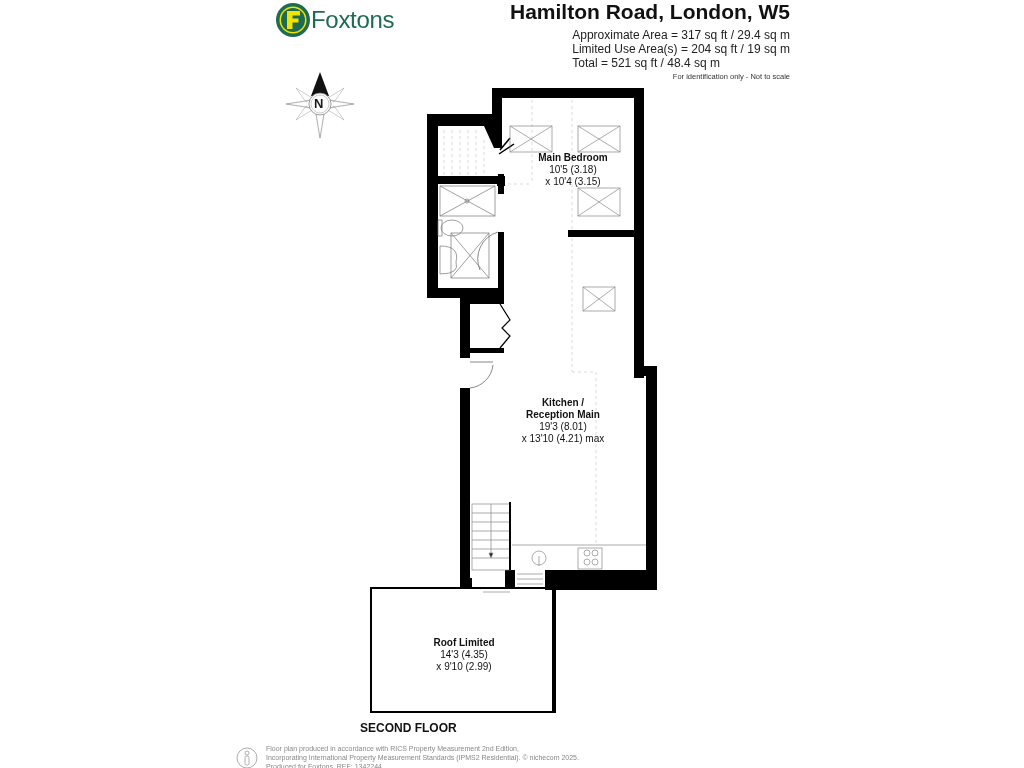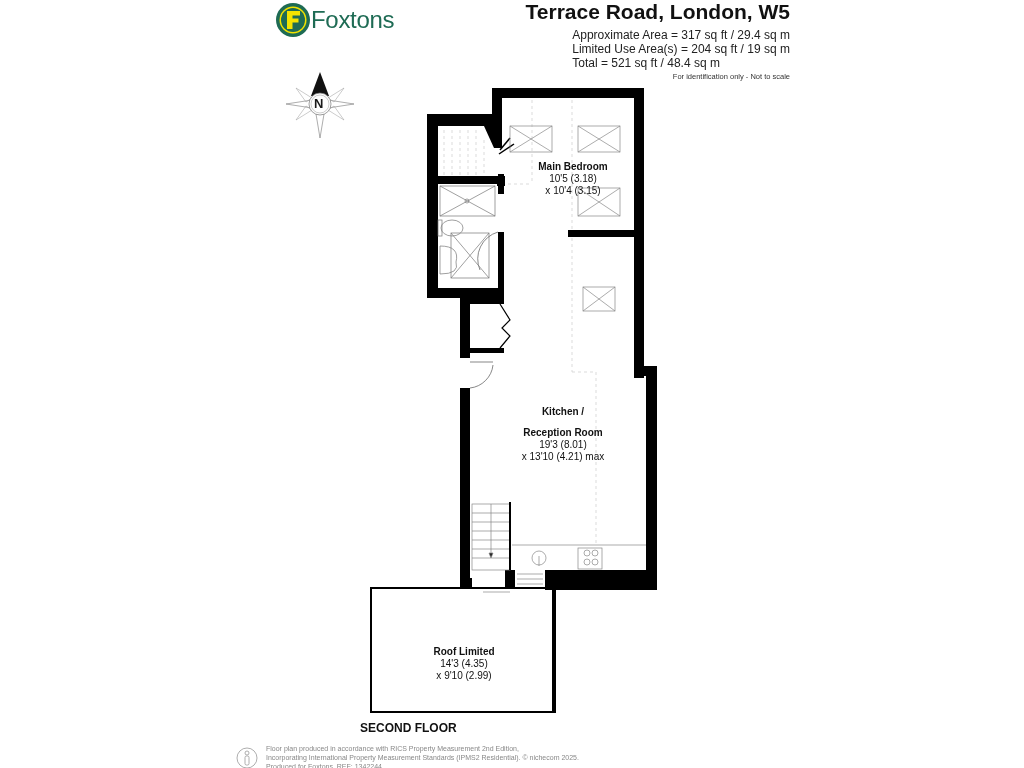--- a/index.html
+++ b/index.html
@@ -7,37 +7,37 @@
   .abs { position:absolute; }
   .logo { left:275px; top:2px; height:36px; display:flex; align-items:center; }
   .logo-text { font-size:24px; color:#1e6b54; margin-left:0; letter-spacing:-0.3px; }
   .title { right:234px; top:0px; font-size:21px; font-weight:bold; color:#111; white-space:nowrap; }
   .areas { right:234px; top:28px; font-size:12px; line-height:14px; color:#222; }
   .note { right:234px; top:72px; font-size:7.5px; color:#333;margin-left:41px; }
   .floor-label { left:360px; top:721px; font-size:12px; font-weight:bold; color:#111; }
   .footer { left:236px; top:744px; display:flex; align-items:center; }
   .footer-text { font-size:7px; line-height:9px; color:#888; margin-left:8px; }
   .room-label { position:absolute; text-align:center; font-size:10px; line-height:12px; color:#111; white-space:nowrap; transform:translateX(-50%); }
-  .room-label .rname { font-weight:bold;margin-top:9px; }
+  .room-label .rname { font-weight:bold; }
   svg.plan { position:absolute; left:0; top:0; }
 </style>
 </head>
 <body>
 
 <div class="abs logo">
   <svg width="36" height="36" viewBox="0 0 36 36">
     <circle cx="18" cy="18" r="17" fill="#1e6b54"></circle>
     <circle cx="18" cy="18" r="13.5" fill="#f2e300"></circle>
     <circle cx="18" cy="18" r="12" fill="#1e6b54"></circle>
     <path d="M12 9 H25 V13.5 H17.5 V16.5 H23.5 V20.5 H17.5 V27 H12 Z" fill="#f2e300"></path>
   </svg>
   <span class="logo-text">Foxtons</span>
 </div>
 
-<div class="abs title">Terrace Road, London, W5</div>
+<div class="abs title">Hamilton Road, London, W5</div>
 <div class="abs areas">
   <div>Approximate Area = 317 sq ft / 29.4 sq m</div>
   <div>Limited Use Area(s) = 204 sq ft / 19 sq m</div>
   <div>Total = 521 sq ft / 48.4 sq m</div>
 </div>
 <div class="abs note">For identification only - Not to scale</div>
 
 <svg class="plan" width="1024" height="768" viewBox="0 0 1024 768">
 
   <g>
@@ -176,21 +176,21 @@
 
 <div class="abs" style="left:314px;top:96px;font-size:13px;font-weight:bold;">N</div>
 
 <div class="room-label" style="left:573px;top:152px;">
   <div class="rname">Main Bedroom</div>
   <div>10'5 (3.18)</div>
   <div>x 10'4 (3.15)</div>
 </div>
 <div class="room-label" style="left:563px;top:397px;">
   <div class="rname">Kitchen /</div>
-  <div class="rname">Reception Room</div>
+  <div class="rname">Reception Main</div>
   <div>19'3 (8.01)</div>
   <div>x 13'10 (4.21) max</div>
 </div>
 <div class="room-label" style="left:464px;top:637px;">
   <div class="rname">Roof Limited</div>
   <div>14'3 (4.35)</div>
   <div>x 9'10 (2.99)</div>
 </div>
 
 <div class="abs floor-label">SECOND FLOOR</div>

